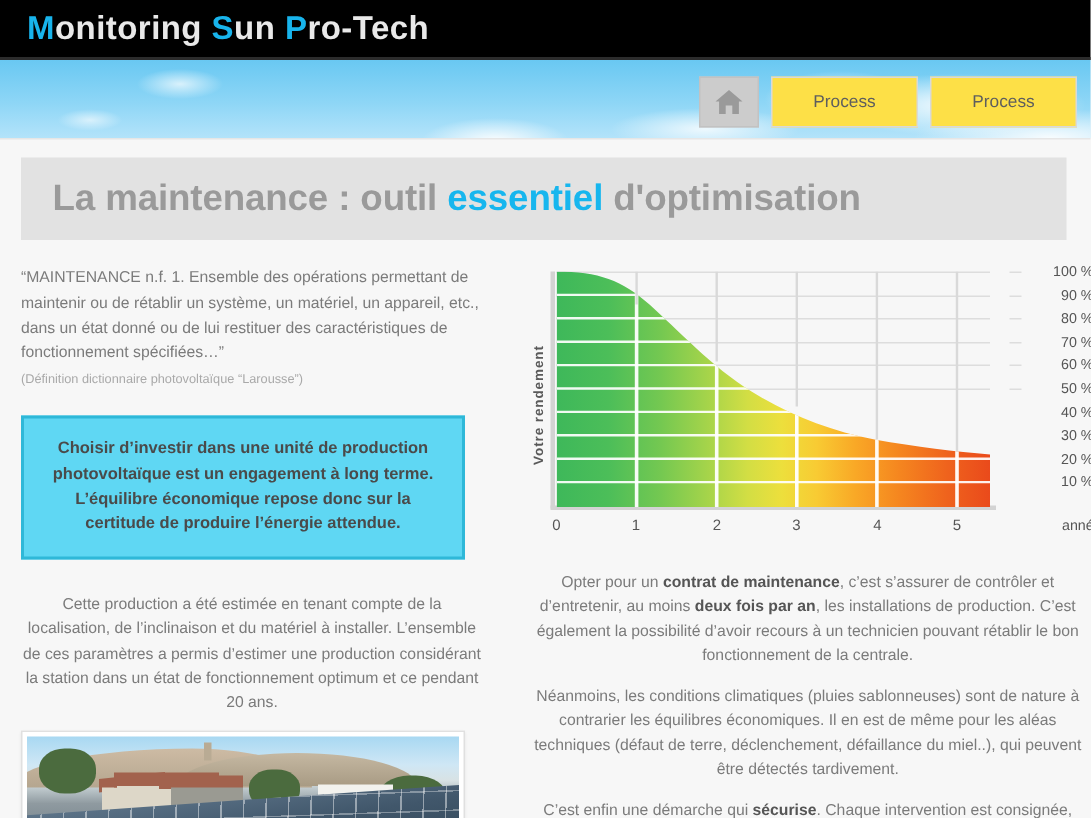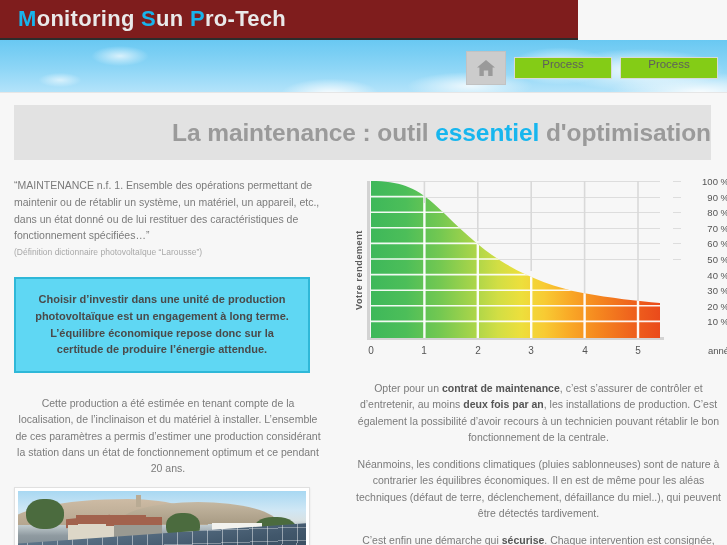--- a/index.html
+++ b/index.html
@@ -11,22 +11,22 @@
   }
   body {
     font-family: "Liberation Sans", sans-serif;
     background: #f7f7f7;
     color: #6f6f6f;
     font-size: 11px;
   }
 
   
   .topbar {
-    position: absolute; left: 0; top: 0; width: 578px; height: 40px;
-    background: #7f1d1d;
+    position: absolute; left: 0; top: 0; width: 727px; height: 40px;
+    background: #000000;
     border-bottom: 2px solid #2c2c2c;
   }
   .logo {
     position: absolute; left: 18px; top: 6px;
     font-size: 22px; font-weight: bold;
     color: #e9e9e9;
     letter-spacing: 0.3px;
     white-space: nowrap;
   }
   .logo .hl { color: #18b4ec; }
@@ -54,39 +54,39 @@
   }
   .nav-home {
     width: 40px; height: 34px;
     background: #cccccc;
     border: 1px solid #c2c2c2;
     display: flex; align-items: center; justify-content: center;
     cursor: pointer;
   }
   .nav-home svg { display: block; }
   .nav-btn {
-    height: 22px; min-width: 98px; padding: 0 14px;
-    background: #84cc16;
+    height: 34px; min-width: 98px; padding: 0 14px;
+    background: #fde047;
     border: 1px solid #d9d9d9;
     color: #5e5e5e; font-size: 11.5px;
-    display: flex; justify-content: center;
+    display: flex; align-items: center; justify-content: center;
     cursor: pointer;
     white-space: nowrap;
   }
 
   
   .page {
     position: absolute; left: 0; top: 92px; width: 727px; height: 453px;
     background: #f7f7f7;
     border-top: 1px solid #e6e6e6;
   }
   .title-band {
     position: absolute; left: 14px; top: 12px; width: 697px; height: 55px;
     background: #e2e2e2;
-    display: flex; align-items: center; justify-content: flex-end;
+    display: flex; align-items: center;
   }
   .title-band h1 {
     margin: 0 0 0 21px;
     font-size: 24.5px; font-weight: bold;
     color: #9a9a9a;
     white-space: nowrap;
     letter-spacing: -0.1px;
   }
   .title-band .hl { color: #17b6ee; }
 

